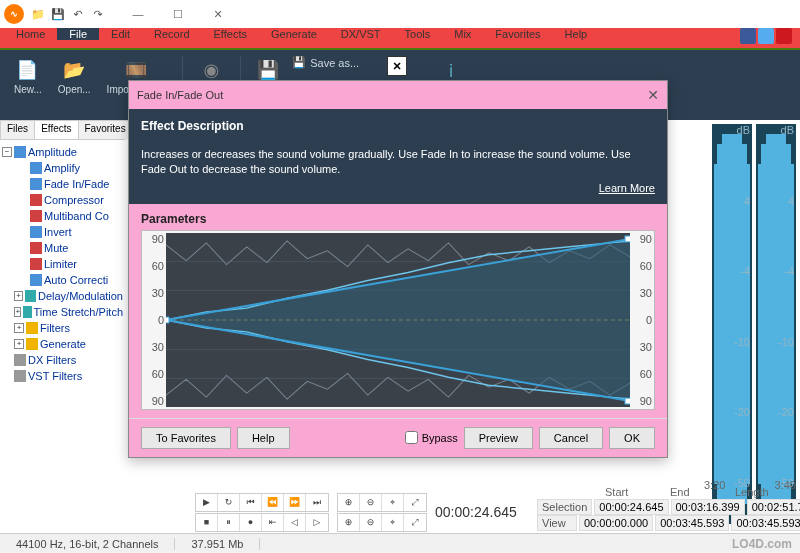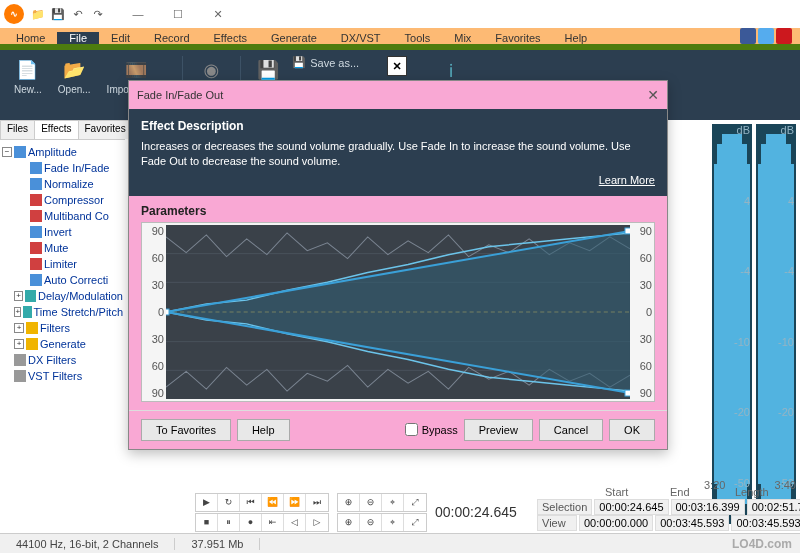--- a/index.html
+++ b/index.html
@@ -8,21 +8,21 @@
 
 .titlebar { height: 28px; background: #fff; display: flex; align-items: center; padding: 0 4px; }
 .titlebar .logo { width: 20px; height: 20px; background: #ff7a00; border-radius: 50%; display: flex; align-items: center; justify-content: center; color: #fff; font-weight: bold; font-size: 9px; margin-right: 6px; }
 .titlebar .qa { display: flex; gap: 4px; margin-right: 12px; }
 .titlebar .qa span { width: 16px; height: 16px; display: inline-flex; align-items: center; justify-content: center; color: #555; }
 .titlebar .title { flex: 1; text-align: center; color: #333; font-size: 12px; }
 .titlebar .winbtn { display: flex; }
 .titlebar .winbtn span { width: 40px; height: 28px; display: flex; align-items: center; justify-content: center; color: #666; }
 
 
-.menubar { height: 22px; background: #fdba74; display: flex; align-items: flex-end; padding: 0 4px; border-bottom: 6px solid #4d7c0f; }
+.menubar { height: 22px; background: #ef4444; display: flex; align-items: flex-start; padding: 0 4px; border-bottom: 2px solid #4d7c0f; }
 .menubar .item { padding: 0 12px; display: flex; align-items: center; color: #333; }
 .menubar .item.active { background: #2c3e50; color: #fff; }
 .menubar .social { margin-left: auto; display: flex; gap: 2px; align-items: center; padding-right: 4px; }
 .menubar .social span { width: 16px; height: 16px; display: inline-block; border-radius: 2px; }
 .fb { background: #3b5998; } .tw { background: #55acee; } .yt { background: #cc181e; }
 
 
 .ribbon { height: 70px; background: #2c3e50; display: flex; align-items: flex-start; padding: 6px 10px; gap: 8px; color: #cfd9e0; }
 .ribbon .rbtn { display: flex; flex-direction: column; align-items: center; gap: 2px; padding: 2px 4px; }
 .ribbon .rbtn .icon { width: 24px; height: 24px; display: flex; align-items: center; justify-content: center; font-size: 18px; }
@@ -49,21 +49,21 @@
 .wavepanel { position: absolute; right: 0; top: 120px; width: 92px; bottom: 60px; background: #fff; display: flex; gap: 4px; padding: 4px; }
 .wavepanel .col { flex: 1; background: #0f172a; position: relative; }
 .wavepanel .dbscale { position: absolute; right: 2px; top: 0; font-size: 8px; color: #94b4c4; display: flex; flex-direction: column; justify-content: space-between; height: 100%; text-align: right; }
 .wavepanel .wbars { position: absolute; inset: 0; }
 
 
 .dialog { position: absolute; left: 128px; top: 80px; width: 540px; background: #f9a8d4; border: 1px solid #888; box-shadow: 0 4px 12px rgba(0,0,0,0.25); z-index: 100; }
 .dialog .dtitle { height: 28px; display: flex; align-items: center; padding: 0 8px; font-size: 12px; color: #333; }
 .dialog .dtitle .close { margin-left: auto; font-size: 14px; color: #555; cursor: default; }
 .dialog .desc { background: #2c3e50; color: #fff; padding: 10px 12px; }
-.dialog .desc .dh { font-weight: bold; font-size: 12px; margin-bottom: 6px; }
+.dialog .desc .dh { font-weight: bold; font-size: 12px; margin-bottom: 14px; }
 .dialog .desc .dt { font-size: 11px; line-height: 1.4; }
 .dialog .desc .learn { color: #fff; text-decoration: underline; float: right; font-size: 11px; margin-top: 4px; }
 .dialog .params { padding: 8px 12px; }
 .dialog .params .ph { font-weight: bold; font-size: 12px; margin-bottom: 4px; color: #222; }
 .dialog .chartwrap { border: 1px solid #bbb; height: 180px; display: flex; background: #f5f5f5; }
 .dialog .chartwrap .yscale { width: 24px; display: flex; flex-direction: column; justify-content: space-between; padding: 2px 2px; font-size: 9px; color: #555; text-align: right; }
 .dialog .chartwrap .plot { flex: 1; background: #3a4149; position: relative; margin: 2px 0; overflow: hidden; }
 .dialog .controls { display: flex; justify-content: center; align-items: center; gap: 6px; padding: 10px 0 4px; }
 .dialog .controls button, .dialog .footer button { height: 22px; padding: 0 14px; background: #e8e8e8; border: 1px solid #aaa; font-size: 11px; }
 .dialog .controls select { height: 22px; width: 100px; border: 1px solid #aaa; font-size: 11px; padding: 0 4px; }
@@ -176,25 +176,25 @@
     <span>Favorites</span>
   </div>
   <div class="tree">
     <div class="node">
         <span class="sq">−</span>
         <span class="ic ic-blue"></span>
         <span>Amplitude</span>
       </div>
     <div class="node indent2">
         <span class="ic ic-blue"></span>
+        <span>Amplify</span>
+      </div>
+    <div class="node indent2">
+        <span class="ic ic-blue"></span>
         <span>Fade In/Fade</span>
-      </div>
-    <div class="node indent2">
-        <span class="ic ic-blue"></span>
-        <span>Normalize</span>
       </div>
     <div class="node indent2">
         <span class="ic ic-red"></span>
         <span>Compressor</span>
       </div>
     <div class="node indent2">
         <span class="ic ic-red"></span>
         <span>Multiband Co</span>
       </div>
     <div class="node indent2">

